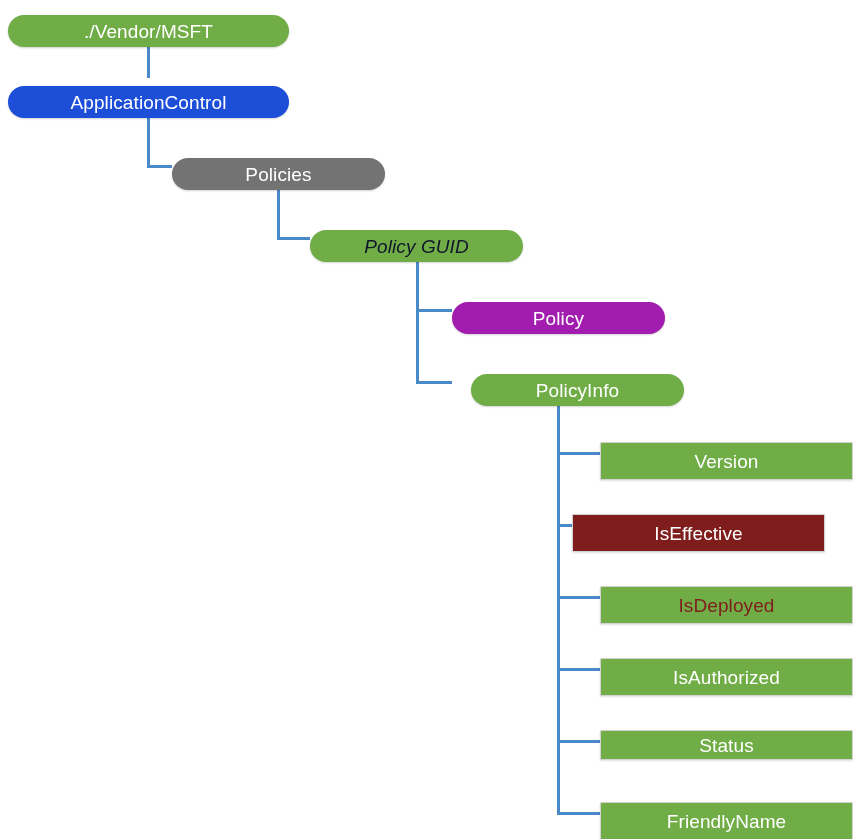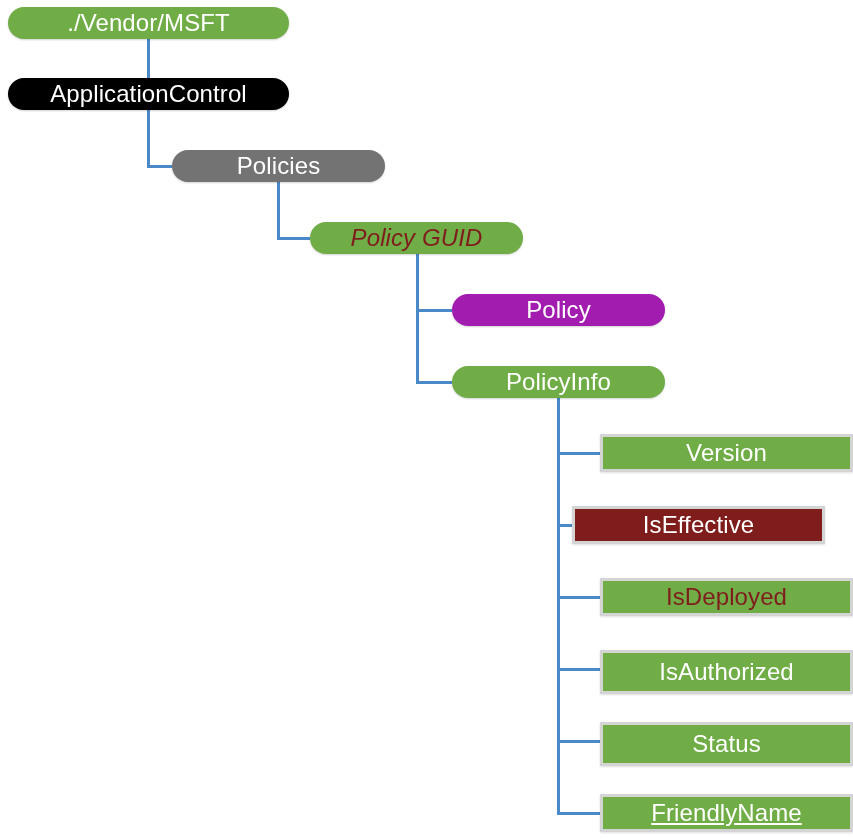--- a/index.html
+++ b/index.html
@@ -26,31 +26,32 @@
     pointer-events: none;
   }
   .node {
     position: absolute;
     box-sizing: border-box;
     display: flex;
     align-items: center;
     justify-content: center;
     color: #ffffff;
     background: #70AD47;
-    font-size: 24px;
+    font-size: 19px;
     line-height: 1;
     white-space: nowrap;
     letter-spacing: 0.1px;
+    margin-top: 8px;
   }
   .node.pill {
     border-radius: 999px;
     box-shadow: 0 1px 2px rgba(0,0,0,0.18);
   }
   .node.rect {
-    border: 3px solid #0369a1;
+    border: 1px solid #0369a1;
     box-shadow: 0 1px 2px rgba(0,0,0,0.12);
   }
   .node.italic {
     font-style: italic;
   }
 </style>
 </head>
 <body>
 
 <div id="diagram-canvas">
@@ -83,25 +84,25 @@
       <line x1="557" y1="669" x2="600" y2="669" stroke="#4A89C8" stroke-width="3" shape-rendering="crispEdges"></line>
       <g></g>
       <line x1="558" y1="398" x2="558" y2="741" stroke="#4A89C8" stroke-width="3" shape-rendering="crispEdges"></line>
       <line x1="557" y1="741" x2="600" y2="741" stroke="#4A89C8" stroke-width="3" shape-rendering="crispEdges"></line>
       <g></g>
       <line x1="558" y1="398" x2="558" y2="813" stroke="#4A89C8" stroke-width="3" shape-rendering="crispEdges"></line>
       <line x1="557" y1="813" x2="600" y2="813" stroke="#4A89C8" stroke-width="3" shape-rendering="crispEdges"></line>
     </svg>
   <div id="node-layer">
       <div class="node pill" style="left: 8px; top: 7px; width: 281px; height: 32px; background: rgb(112, 173, 71); color: rgb(255, 255, 255);">./Vendor/MSFT</div>
-      <div class="node pill" style="left: 8px; top: 78px; width: 281px; height: 32px; background: #000000; color: rgb(255, 255, 255);">ApplicationControl</div>
+      <div class="node pill" style="left: 8px; top: 78px; width: 281px; height: 32px; background: #1d4ed8; color: rgb(255, 255, 255);">ApplicationControl</div>
       <div class="node pill" style="left: 172px; top: 150px; width: 213px; height: 32px; background: #737373; color: rgb(255, 255, 255);">Policies</div>
-      <div class="node pill italic" style="left: 310px; top: 222px; width: 213px; height: 32px; background: rgb(112, 173, 71); color: #7f1d1d;">Policy GUID</div>
+      <div class="node pill italic" style="left: 310px; top: 222px; width: 213px; height: 32px; background: rgb(112, 173, 71); color: #0f172a;">Policy GUID</div>
       <div class="node pill" style="left: 452px; top: 294px; width: 213px; height: 32px; background: #a21caf; color: rgb(255, 255, 255);">Policy</div>
-      <div class="node pill" style="left: 452px; top: 366px; width: 213px; height: 32px; background: rgb(112, 173, 71); color: rgb(255, 255, 255);">PolicyInfo</div>
+      <div class="node pill" style="left: 471px; top: 366px; width: 213px; height: 32px; background: rgb(112, 173, 71); color: rgb(255, 255, 255);">PolicyInfo</div>
       <div class="node rect" style="left: 600px; top: 434px; width: 253px; height: 38px; background: rgb(112, 173, 71); color: rgb(255, 255, 255); border-color: rgb(212, 212, 212);">Version</div>
       <div class="node rect" style="left: 572px; top: 506px; width: 253px; height: 38px; background: #7f1d1d; color: rgb(255, 255, 255); border-color: rgb(212, 212, 212);">IsEffective</div>
       <div class="node rect" style="left: 600px; top: 578px; width: 253px; height: 38px; background: rgb(112, 173, 71); color: #7f1d1d; border-color: rgb(212, 212, 212);">IsDeployed</div>
-      <div class="node rect" style="left: 600px; top: 650px; width: 253px; height: 44px; background: rgb(112, 173, 71); color: rgb(255, 255, 255); border-color: rgb(212, 212, 212);">IsAuthorized</div>
-      <div class="node rect" style="left: 600px; top: 722px; width: 253px; height: 44px; background: rgb(112, 173, 71); color: rgb(255, 255, 255); border-color: rgb(212, 212, 212);">Status</div>
-      <div class="node rect" style="left: 600px; top: 794px; width: 253px; height: 38px; background: rgb(112, 173, 71); color: rgb(255, 255, 255); border-color: rgb(212, 212, 212); text-decoration: underline;">FriendlyName</div>
+      <div class="node rect" style="left: 600px; top: 650px; width: 253px; height: 38px; background: rgb(112, 173, 71); color: rgb(255, 255, 255); border-color: rgb(212, 212, 212);">IsAuthorized</div>
+      <div class="node rect" style="left: 600px; top: 722px; width: 253px; height: 30px; background: rgb(112, 173, 71); color: rgb(255, 255, 255); border-color: rgb(212, 212, 212);">Status</div>
+      <div class="node rect" style="left: 600px; top: 794px; width: 253px; height: 38px; background: rgb(112, 173, 71); color: rgb(255, 255, 255); border-color: rgb(212, 212, 212);">FriendlyName</div>
     </div>
 </div>
 
 </body></html>

